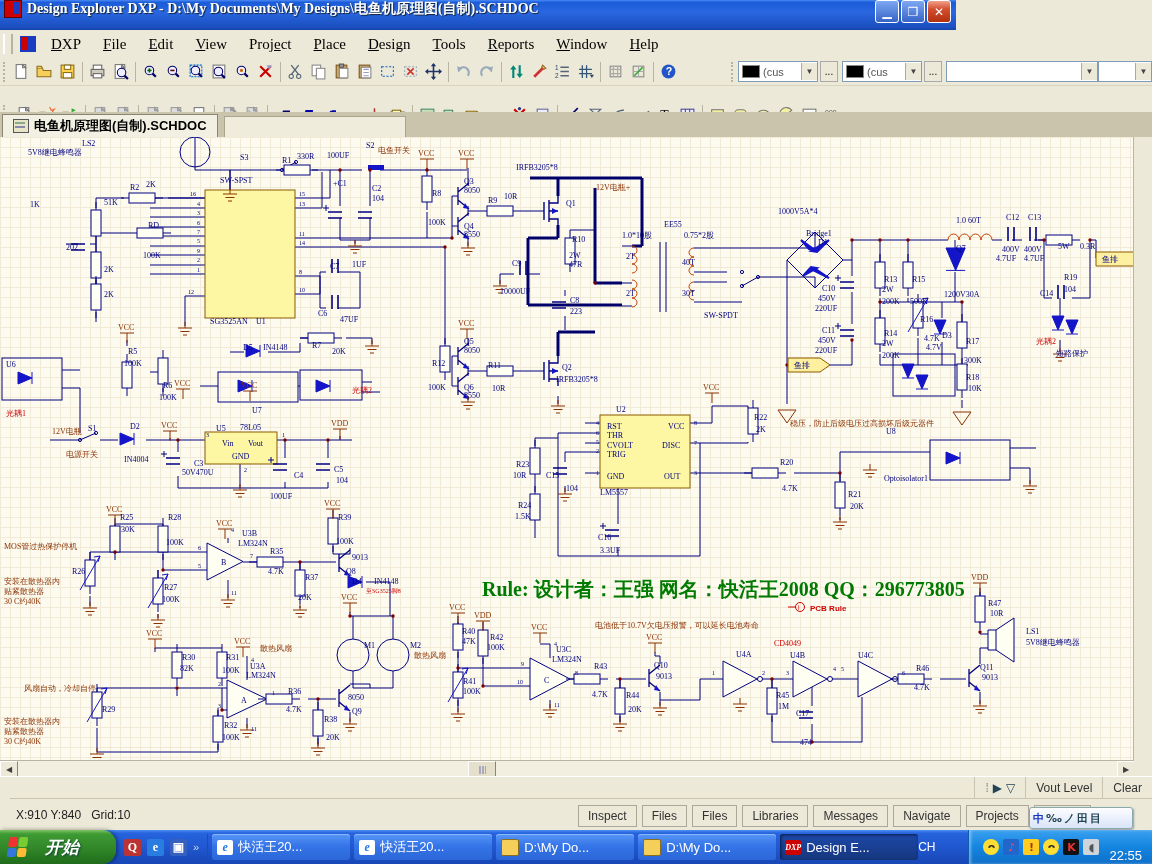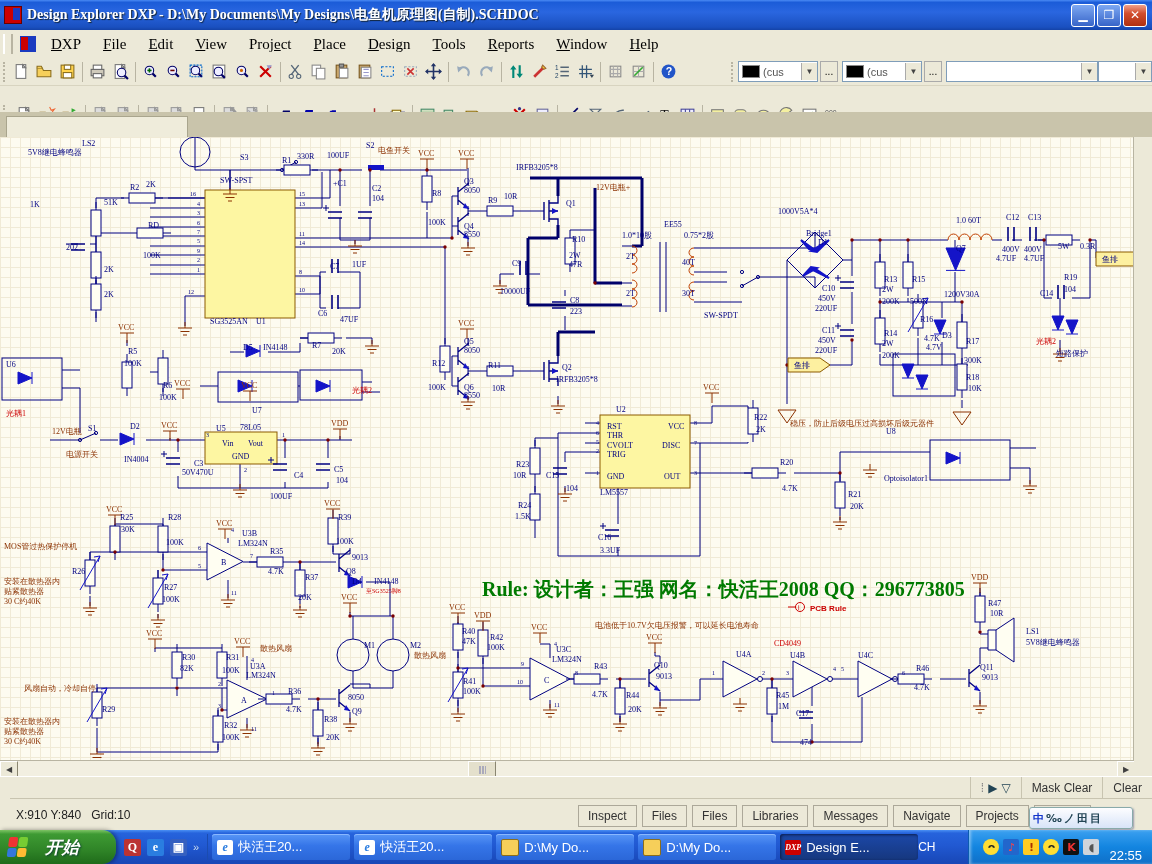--- a/index.html
+++ b/index.html
@@ -1,21 +1,21 @@
 <!DOCTYPE html>
 <html><head>
 <meta charset="utf-8">
 <style>
   html,body{margin:0;padding:0;width:1152px;height:864px;overflow:hidden;
     font-family:"Liberation Sans",sans-serif;background:#ece9d8;}
   #app{position:relative;width:1152px;height:864px;}
   
-  #titlebar{position:absolute;left:0;top:0;width:1152px;height:30px;
+  #titlebar{position:absolute;left:0;top:0;width:956px;height:30px;
     background:linear-gradient(180deg,#4a8af4 0%,#1b5cd8 8%,#2a66e0 40%,#1a50c0 90%,#1443a8 100%);
-    display:flex;align-items:center;color:#fff;}
+    display:flex;color:#fff;}
   #titlebar .appicon{width:16px;height:16px;margin:0 5px 0 4px;background:#c00;
     border:1px solid #600;position:relative;flex:none;}
   #titlebar .appicon:after{content:"";position:absolute;right:1px;top:1px;width:7px;height:12px;background:#1a3ac0;}
   #titlebar .title{font:bold 14px "Liberation Serif",serif;text-shadow:1px 1px 1px #123;white-space:nowrap;}
   #winbtns{margin-left:auto;display:flex;gap:2px;padding-right:5px;}
   .winbtn{width:22px;height:21px;border-radius:3px;border:1px solid #fff;
     background:linear-gradient(180deg,#7da8f2,#3764c8);color:#fff;font:bold 12px "DejaVu Sans",sans-serif;
     display:flex;align-items:center;justify-content:center;}
   .winbtn.close{background:linear-gradient(180deg,#f0a08a,#d24e2e 40%,#b03010);}
   
@@ -541,20 +541,24 @@
       </div>
       <div class="tbtn">
         <svg width="17" height="17" viewBox="0 0 16 16">
           <text x="1" y="8" font-size="6.5" fill="#555">000</text>
           <text x="1" y="14" font-size="6.5" fill="#555">000</text>
         </svg>
       </div>
     </div>
 
 <div id="tabbar">
+  <div class="tab">
+    <span class="ticon"></span>
+    <span>电鱼机原理图(自制).SCHDOC</span>
+  </div>
   <div class="tab2"></div>
 </div>
 
 <div id="main">
   <div id="canvas">
     <svg id="schsvg" width="1134" height="623" viewBox="0 137 1134 623">
           <g stroke="#000080" stroke-width="1" fill="none">
             <path d="M195,137 V170 M195,170 H280 M312,170 H362 M380,170 H427 M427,170 H467"></path>
             <path d="M340,170 V206 M340,218 V240 M370,170 V206 M370,218 V240 M340,240 H370 M355,240 V244 M230,170 V192"></path>
             <path d="M282,170 L296,162"></path>
@@ -1236,21 +1240,21 @@
   </div>
   <div class="corner"></div>
 </div>
 
 <div id="rowA">
   <div class="blk" style="gap:4px;">
     <span style="color:#888;">⁞</span>
         <span style="color:#245;">▶</span>
         <span style="color:#245;">▽</span>
   </div>
-  <div class="blk">Mask Clear</div>
+  <div class="blk">Vout Level</div>
   <div class="blk">Clear</div>
 </div>
 
 <div id="rowB">
   <span id="coords">X:910 Y:840   Grid:10</span>
   <div id="panelbtns">
         <div class="pbtn">Inspect</div>
         <div class="pbtn">Files</div>
         <div class="pbtn">Files</div>
         <div class="pbtn">Libraries</div>

